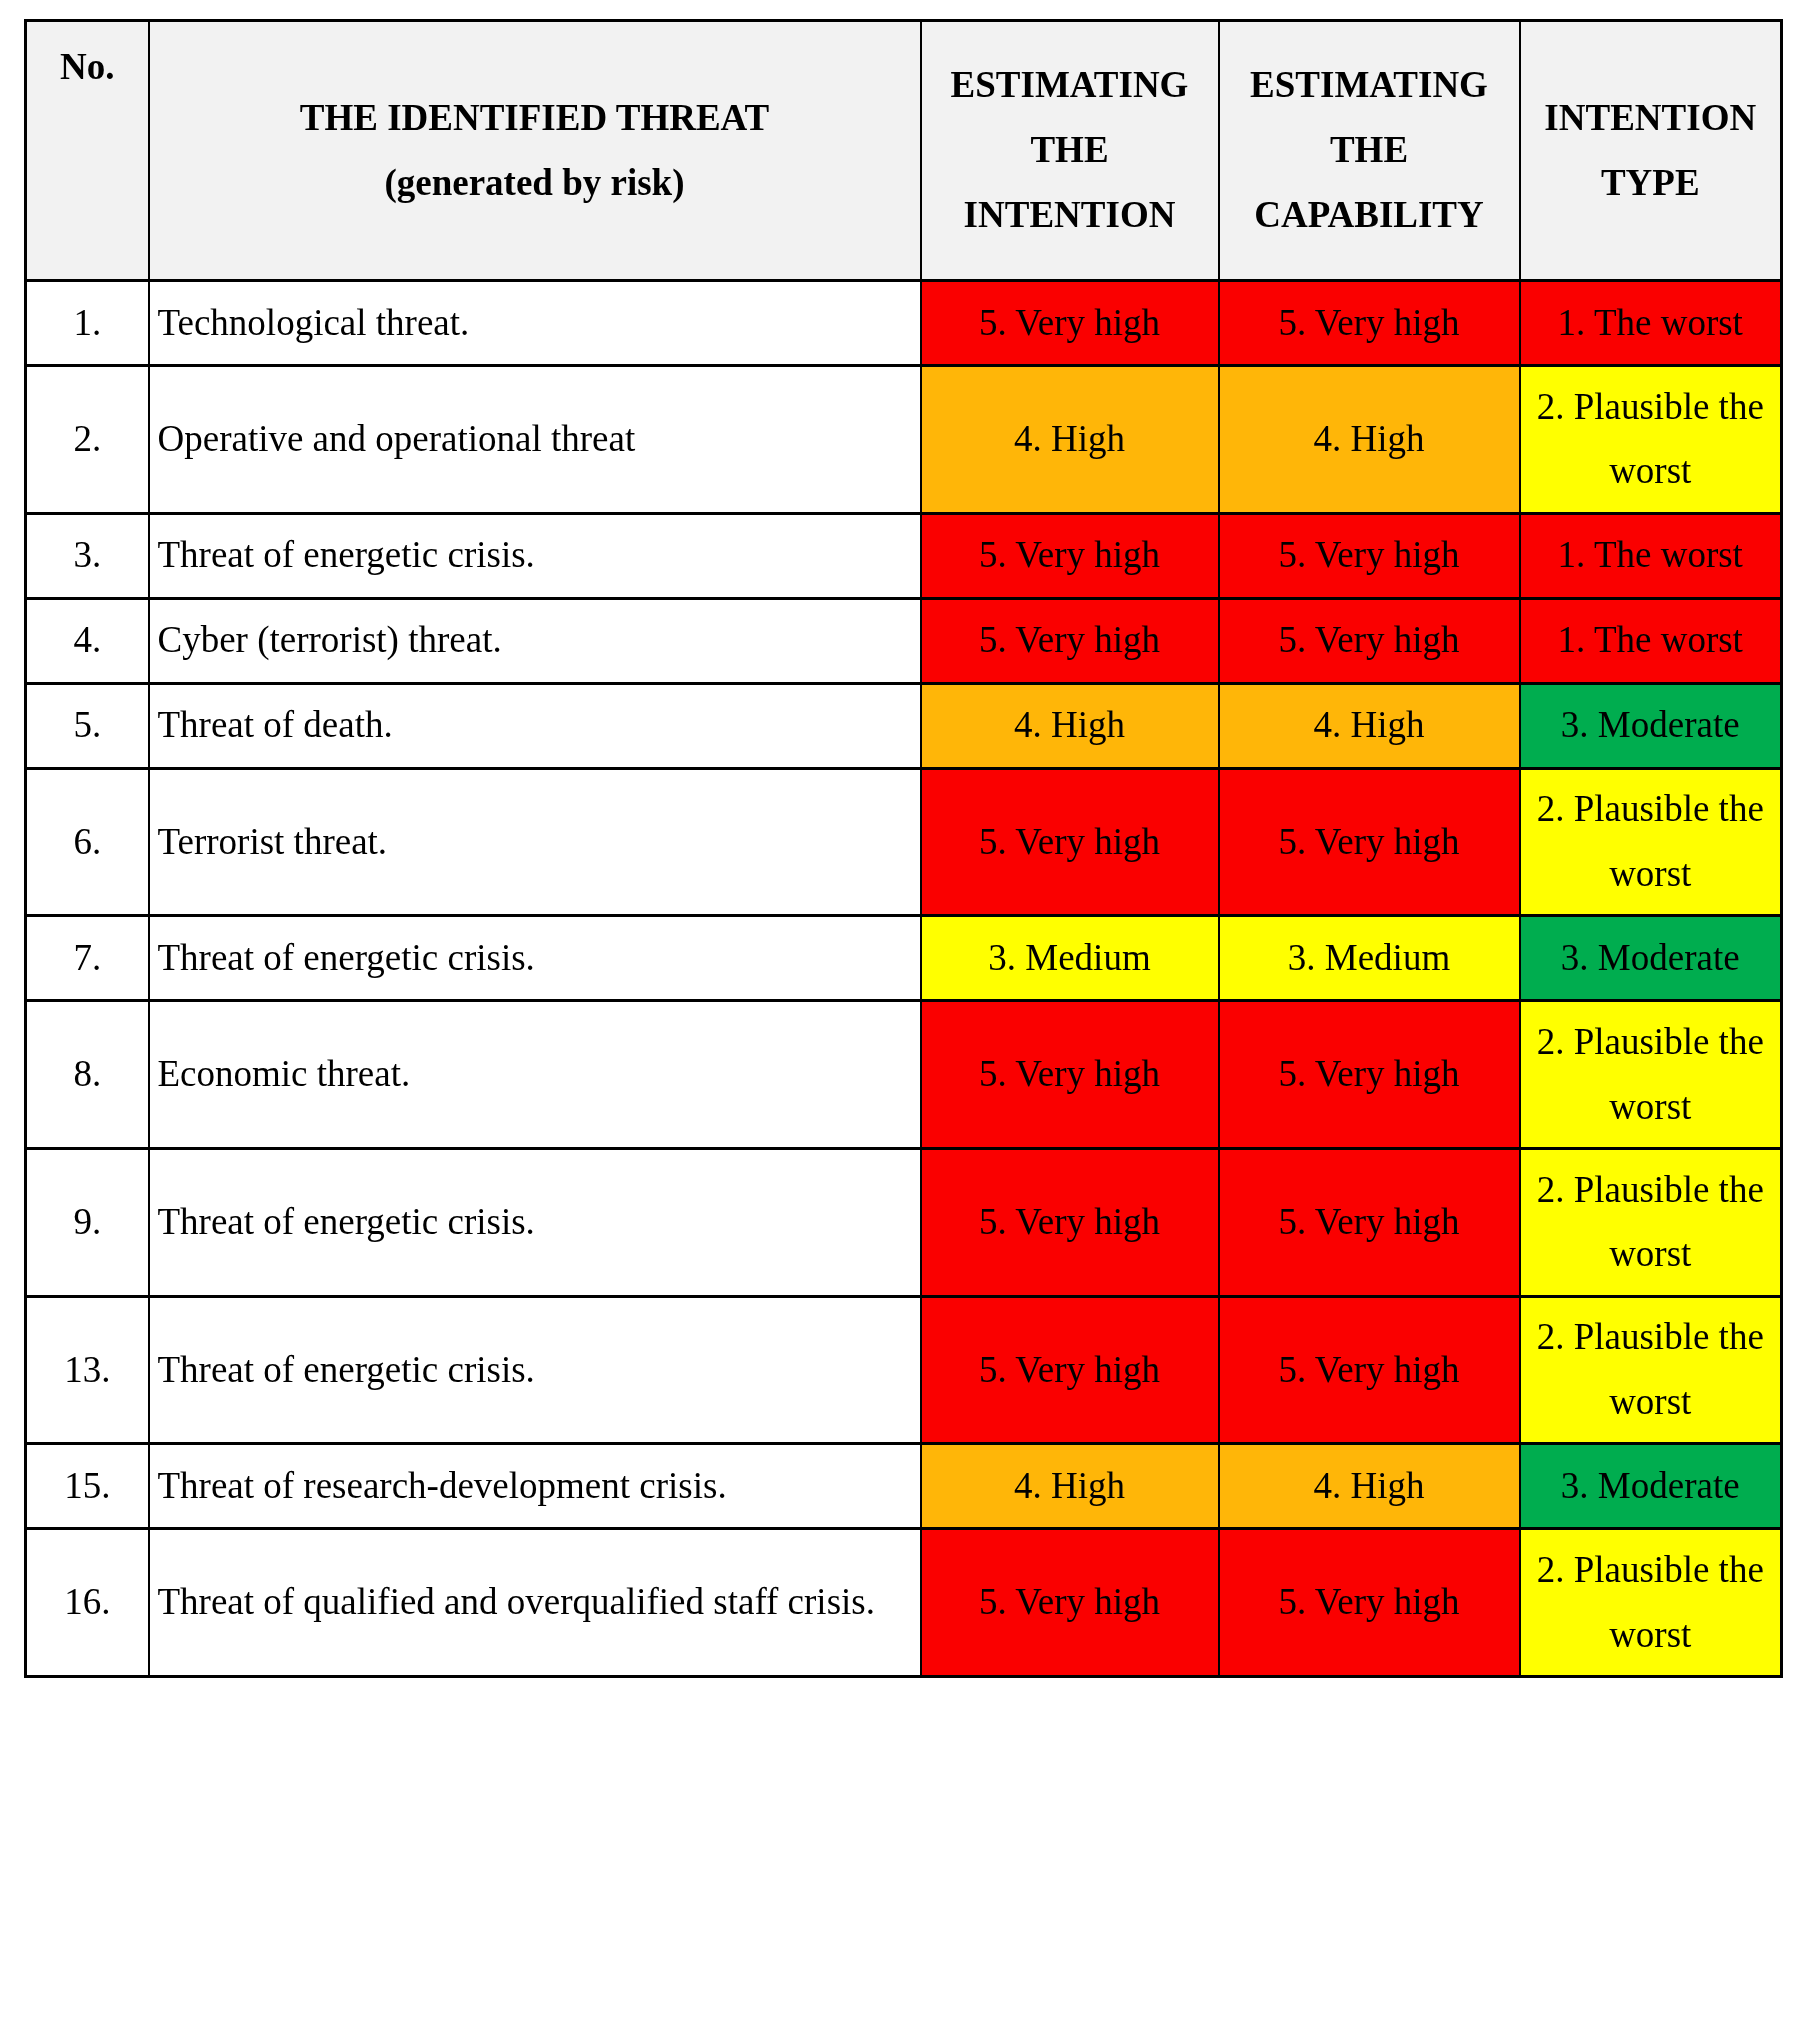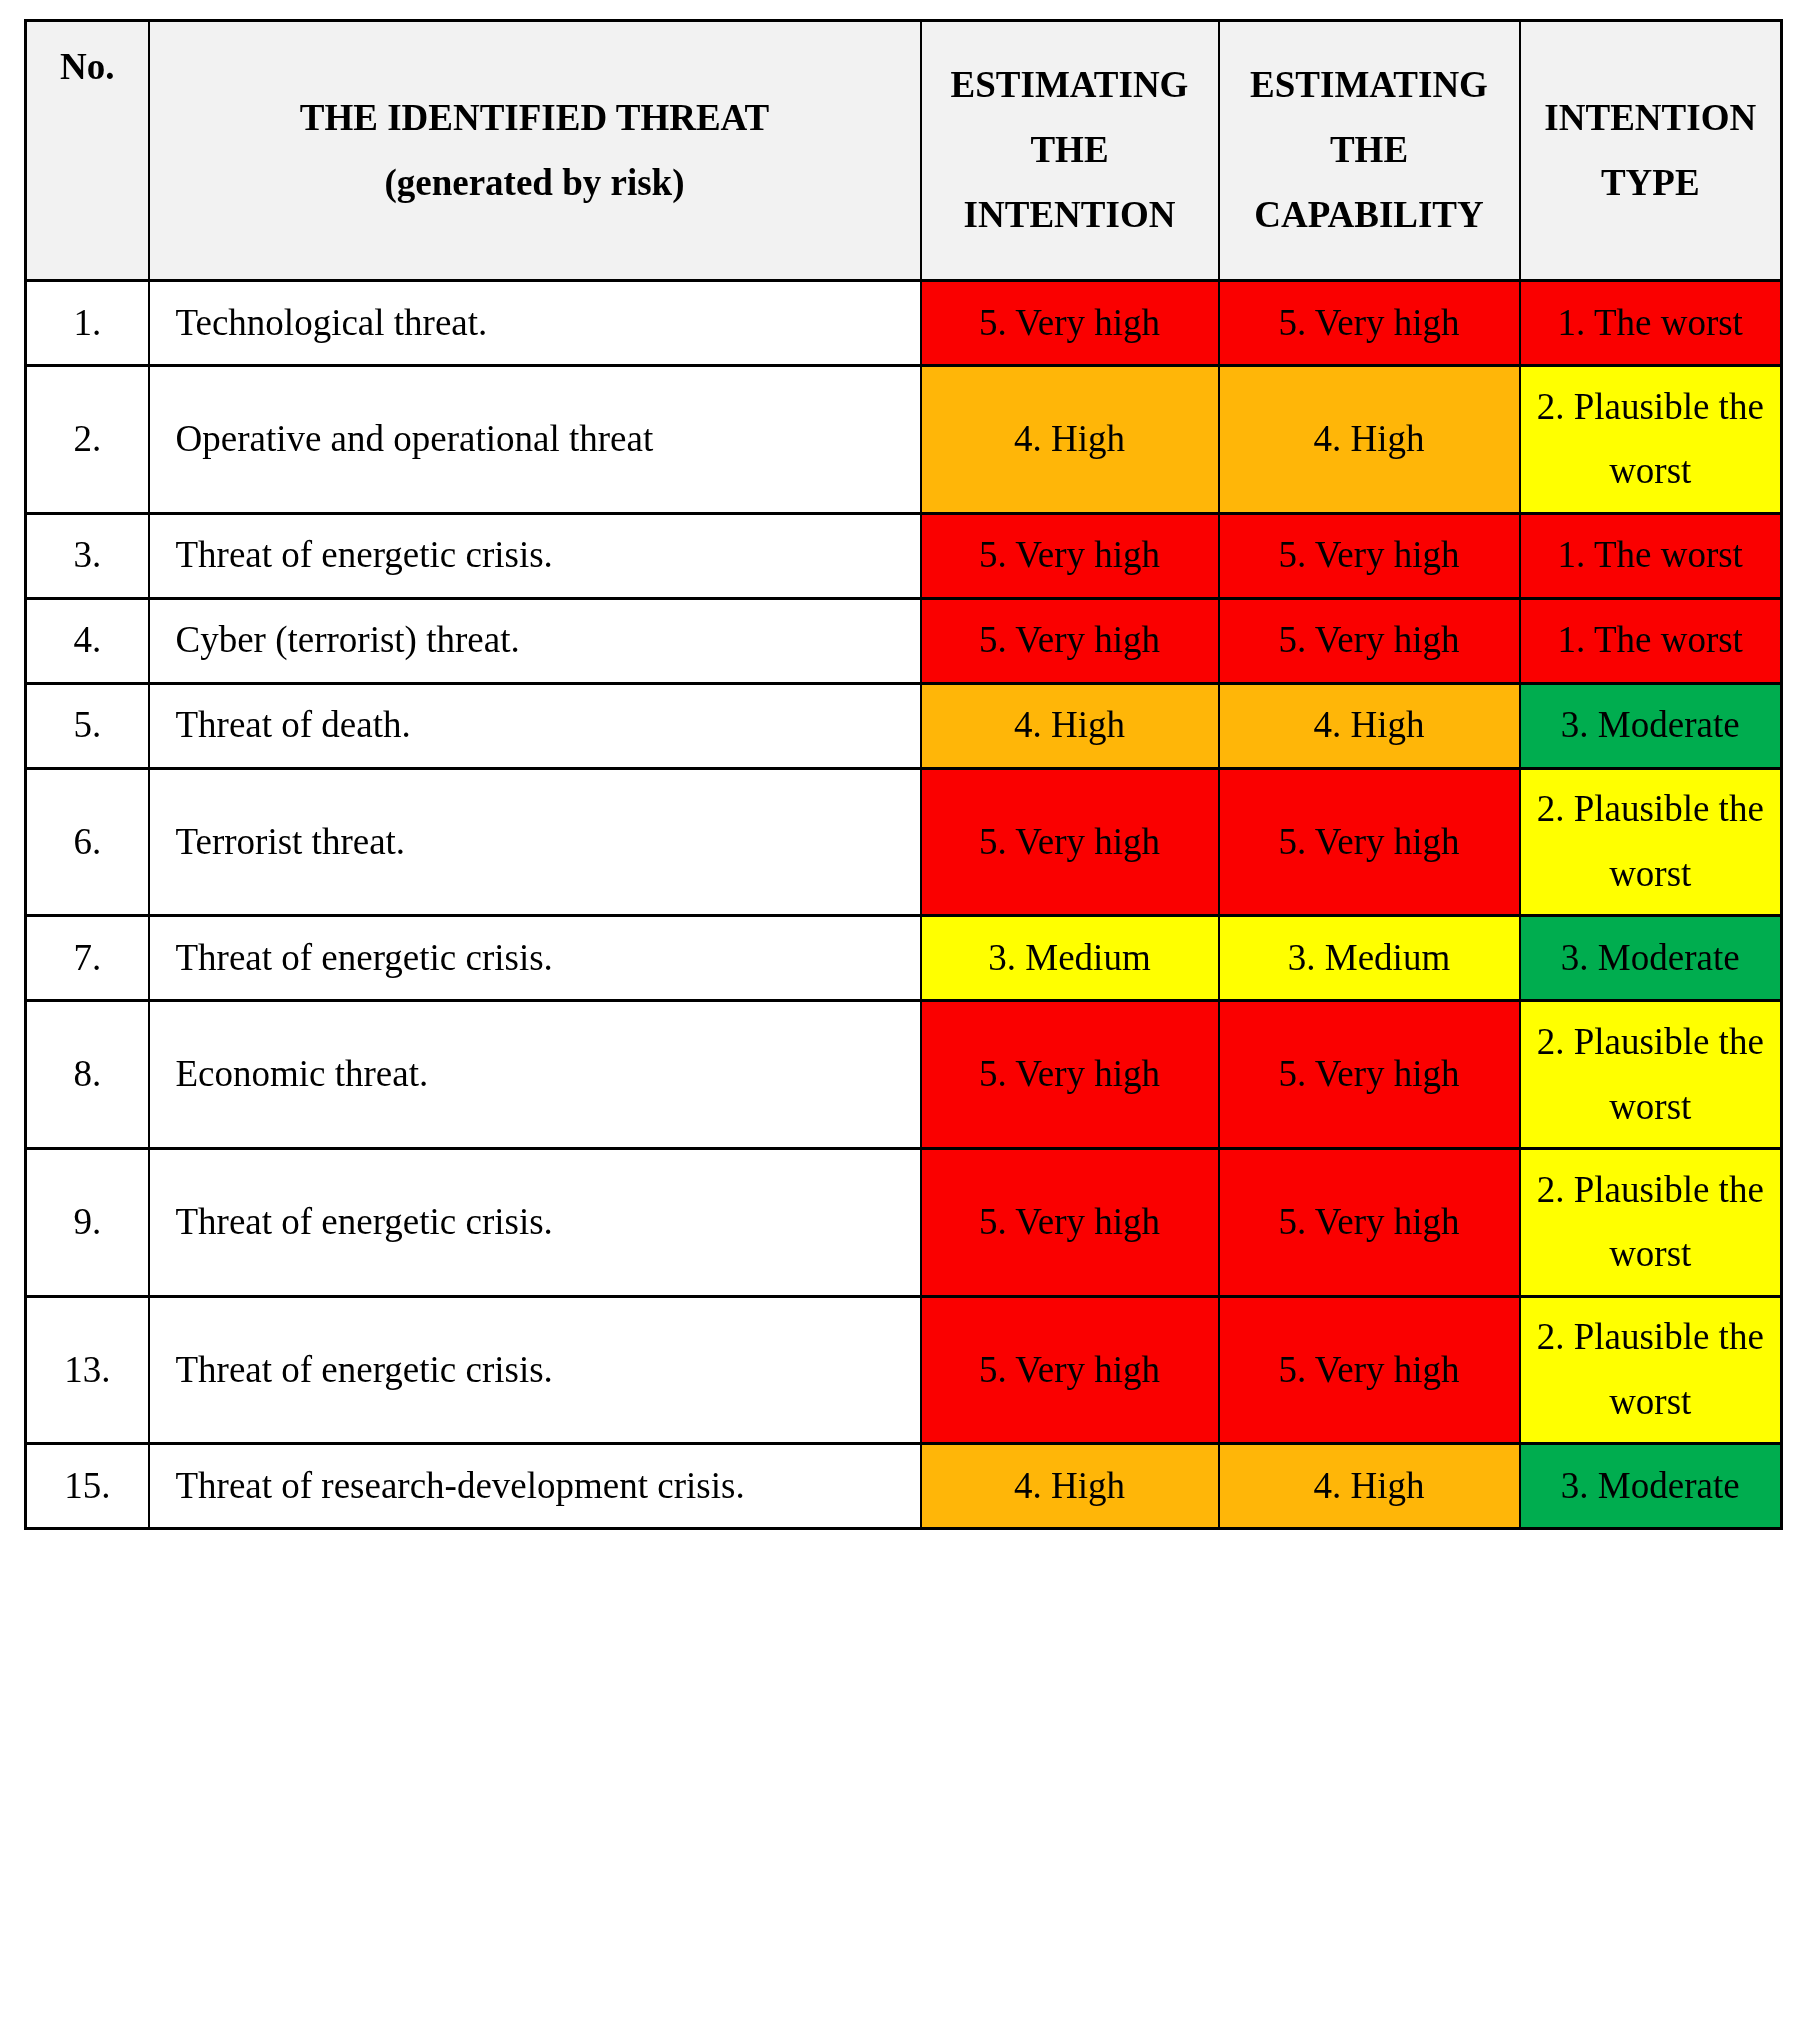--- a/index.html
+++ b/index.html
@@ -40,21 +40,21 @@
   }
   td {
     background: #ffffff;
     vertical-align: middle;
     text-align: center;
     padding: 7.6px 10.5px;
   }
   td.c-no { text-align: center; }
   td.c-threat {
     text-align: left;
-    padding-left: 26px;
+    padding-left: 8px;
     padding-right: 19px;
   }
   tbody tr.single td { height: 85px; }
   tbody tr.double td { height: 143px; }
 </style>
 </head>
 <body>
 
 <table class="risk-table">
   <colgroup>
@@ -147,15 +147,22 @@
         <td class="c-colored" style="background: rgb(250, 0, 0);">5. Very high</td>
         <td class="c-colored" style="background: rgb(255, 255, 0);">2. Plausible the worst</td>
       </tr>
       <tr class="single">
         <td class="c-no">15.</td>
         <td class="c-threat">Threat of research-development crisis.</td>
         <td class="c-colored" style="background: rgb(255, 182, 8);">4. High</td>
         <td class="c-colored" style="background: rgb(255, 182, 8);">4. High</td>
         <td class="c-colored" style="background: rgb(0, 173, 79);">3. Moderate</td>
       </tr>
+      <tr class="double">
+        <td class="c-no">16.</td>
+        <td class="c-threat">Threat of qualified and overqualified staff crisis.</td>
+        <td class="c-colored" style="background: rgb(250, 0, 0);">5. Very high</td>
+        <td class="c-colored" style="background: rgb(250, 0, 0);">5. Very high</td>
+        <td class="c-colored" style="background: rgb(255, 255, 0);">2. Plausible the worst</td>
+      </tr>
     </tbody>
 </table>
 
 
 </body></html>

